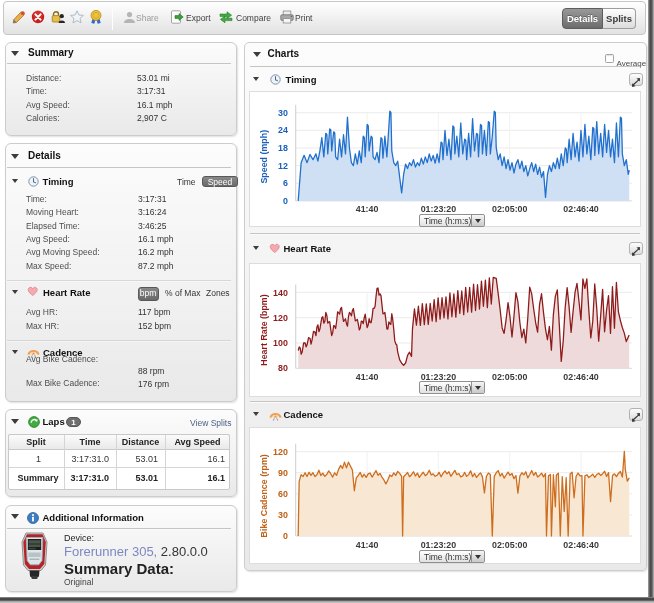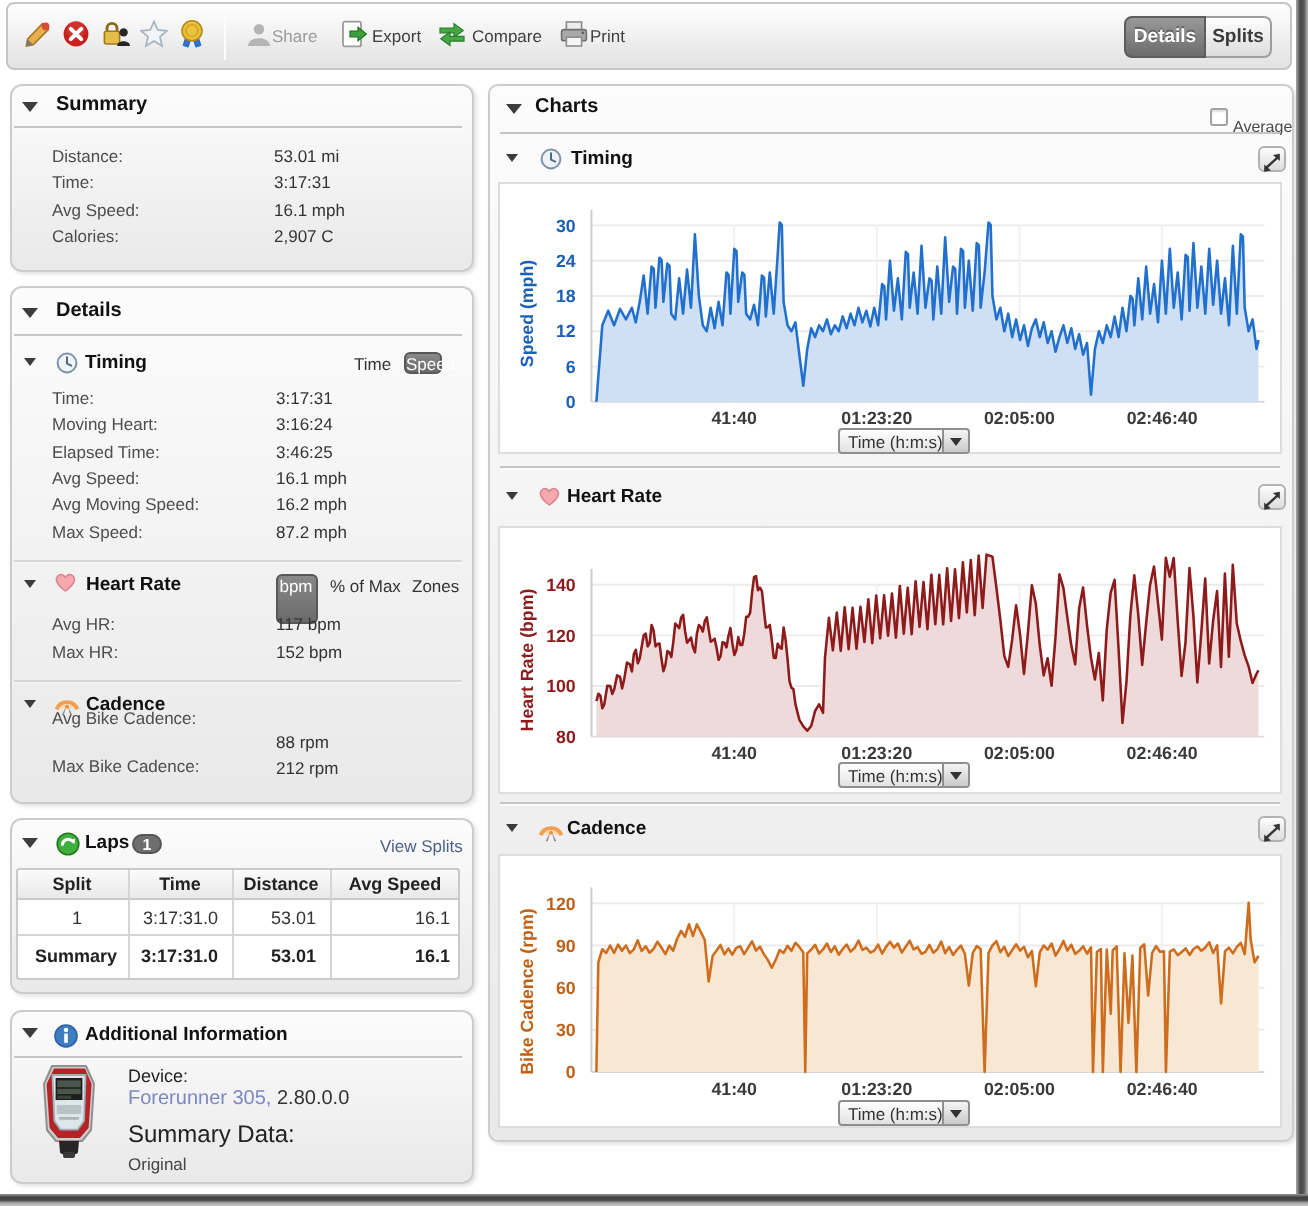--- a/index.html
+++ b/index.html
@@ -102,60 +102,60 @@
 <div class="tri" style="left:11px;top:154px"></div>
 <div class="h1" style="left:28px;top:150px">Details</div>
 <div class="sep" style="left:7px;top:167px;width:224px"></div>
 <div class="tri2" style="left:11.5px;top:179px"></div>
 <svg class="abs" style="left:28px;top:175.5px" width="11" height="11" viewBox="0 0 11 11">
     <circle cx="5.5" cy="5.5" r="4.7" fill="#eef3f8" stroke="#7d93ad" stroke-width="1"></circle>
     <path d="M5.5 5.8 L5.5 2.6 M5.5 5.8 L7.6 6.8" stroke="#51697f" stroke-width="1" stroke-linecap="round"></path>
   </svg>
 <div class="h2" style="left:42.5px;top:175.5px">Timing</div>
 <div class="opt" style="left:177px;top:177px">Time</div>
-<div class="pill" style="left:202px;top:176px;width:19px;height:10.5px;line-height:10px">Speed</div>
+<div class="pill" style="left:202px;top:176px;width:36px;height:10.5px;line-height:10px">Speed</div>
 <div class="lab" style="left:26px;top:194px">Time:</div>
 <div class="val" style="left:138px;top:194px">3:17:31</div>
 <div class="lab" style="left:26px;top:207.3px">Moving Heart:</div>
 <div class="val" style="left:138px;top:207.3px">3:16:24</div>
 <div class="lab" style="left:26px;top:220.6px">Elapsed Time:</div>
 <div class="val" style="left:138px;top:220.6px">3:46:25</div>
 <div class="lab" style="left:26px;top:233.9px">Avg Speed:</div>
 <div class="val" style="left:138px;top:233.9px">16.1 mph</div>
 <div class="lab" style="left:26px;top:247.2px">Avg Moving Speed:</div>
 <div class="val" style="left:138px;top:247.2px">16.2 mph</div>
 <div class="lab" style="left:26px;top:260.5px">Max Speed:</div>
 <div class="val" style="left:138px;top:260.5px">87.2 mph</div>
 <div class="sep" style="left:7px;top:280px;width:224px;opacity:.6"></div>
 <div class="tri2" style="left:11.5px;top:289.5px"></div>
 <svg class="abs" style="left:27px;top:286px" width="13" height="12" viewBox="0 0 13 12">
     <path d="M6 10 C1.2 6.5 0.4 3.6 2 2.1 C3.5 0.7 5.2 1.5 6 2.8 C6.8 1.5 8.5 0.7 10 2.1 C11.6 3.6 10.8 6.5 6 10Z" fill="#f5a9af" stroke="#dc848c" stroke-width="0.8" transform="scale(0.95)"></path>
   </svg>
 <div class="h2" style="left:43px;top:286.5px">Heart Rate</div>
-<div class="pill" style="left:137.5px;top:287px;width:21px;height:25px;line-height:10px">bpm</div>
+<div class="pill" style="left:137.5px;top:287px;width:21px;height:14px;line-height:10px">bpm</div>
 <div class="opt" style="left:165px;top:288px">% of Max</div>
 <div class="opt" style="left:206px;top:288px">Zones</div>
 <div class="lab" style="left:26px;top:307px">Avg HR:</div>
 <div class="val" style="left:138px;top:307px">117 bpm</div>
 <div class="lab" style="left:26px;top:320.5px">Max HR:</div>
 <div class="val" style="left:138px;top:320.5px">152 bpm</div>
 <div class="sep" style="left:7px;top:340px;width:224px;opacity:.6"></div>
 <div class="tri2" style="left:11.5px;top:350px"></div>
 <svg class="abs" style="left:27px;top:346px" width="13" height="12" viewBox="0 0 13 12">
     <path d="M1.3 8.6 A5.6 5.6 0 0 1 11.7 8.6" fill="none" stroke="#f0a050" stroke-width="2"></path>
     <path d="M3.6 8.6 A3.2 3.2 0 0 1 9.4 8.6" fill="none" stroke="#fbd9b5" stroke-width="1.4"></path>
     <path d="M6 7.2 L3.8 11.6 L4.9 11.6 Z" fill="#8a8a8a"></path>
     <path d="M7 7.2 L9.2 11.6 L8.1 11.6 Z" fill="#8a8a8a"></path>
     <circle cx="6.5" cy="7.4" r="1" fill="#e9953a"></circle>
   </svg>
 <div class="h2" style="left:43px;top:347px">Cadence</div>
 <div class="lab" style="left:26px;top:354px">Avg Bike Cadence:</div>
 <div class="val" style="left:138px;top:366px">88 rpm</div>
 <div class="lab" style="left:26px;top:378px">Max Bike Cadence:</div>
-<div class="val" style="left:138px;top:378.5px">212 rpm</div>
+<div class="val" style="left:138px;top:378.5px">176 rpm</div>
 
 <div class="panel" style="left:5px;top:409px;width:232px;height:88px"></div>
 <div class="tri" style="left:11px;top:419px"></div>
 <svg class="abs" style="left:28px;top:416px" width="12" height="12" viewBox="0 0 12 12">
     <circle cx="6" cy="6" r="5.4" fill="#3fae3f" stroke="#227a22" stroke-width="0.8"></circle>
     <path d="M3.2 6.8 A3 3 0 0 1 8.4 4.6" fill="none" stroke="#fff" stroke-width="1.5"></path>
     <path d="M9.6 3.2 L9.2 6 L6.8 4.4 Z" fill="#fff"></path>
   </svg>
 <div class="h2" style="left:42.5px;top:416px">Laps</div>
 <div class="abs" style="left:66px;top:416.5px;width:15px;height:10.5px;background:#6e6e6e;border:1px solid #555;border-radius:5.5px;color:#fff;font-size:8px;font-weight:bold;text-align:center;line-height:10px">1</div>
@@ -197,22 +197,22 @@
 <rect x="8.8" y="7" width="13.4" height="11" fill="#1e1e1e"></rect>
 <rect x="9.6" y="8.2" width="11.8" height="3.4" fill="#4a564a"></rect>
 <rect x="9.6" y="12.4" width="11.8" height="2.6" fill="#4a564a"></rect>
 <rect x="9.6" y="15.8" width="7" height="1.6" fill="#3a443a"></rect>
 <rect x="9.4" y="20.5" width="12.2" height="4.5" fill="#b7c3c7"></rect>
 <rect x="10.4" y="26.5" width="10.2" height="1.4" rx="0.7" fill="#aab6ba"></rect>
 <path d="M10.5 38.5 L20.5 38.5 L20 44 C20 46 11 46 11 44 Z" fill="#262626"></path>
 <rect x="12.5" y="44" width="6" height="3" rx="1" fill="#3a3a3a"></rect>
 </svg>
 <div class="abs" style="left:64px;top:532.5px;font-size:9px;font-weight:normal;color:#222">Device:</div>
-<div class="abs" style="left:64px;top:544px;font-size:10px"><span style="color:#7d88c2">Forerunner 305,</span><span style="color:#333"> 2.80.0.0</span></div>
-<div class="abs" style="left:64px;top:559.5px;font-size:12px;font-weight:normal;color:#222">Summary Data:</div>
+<div class="abs" style="left:64px;top:544px;font-size:13px"><span style="color:#7d88c2">Forerunner 305,</span><span style="color:#333"> 2.80.0.0</span></div>
+<div class="abs" style="left:64px;top:559.5px;font-size:15px;font-weight:bold;color:#222">Summary Data:</div>
 <div class="abs" style="left:64px;top:576.5px;font-size:8.5px;color:#444">Original</div>
 
 <div class="panel" style="left:243.5px;top:41.5px;width:403px;height:529px;border-radius:5px"></div>
 <div class="tri" style="left:252.5px;top:51.5px"></div>
 <div class="h1" style="left:267.5px;top:47.5px">Charts</div>
 <div class="abs" style="left:604.5px;top:53.5px;width:9px;height:9px;background:#fff;border:1px solid #a3a3a3;border-radius:1.5px;box-shadow:inset 0 1px 1px rgba(0,0,0,.12)"></div>
 <div class="abs" style="left:616.5px;top:59px;font-size:8px;color:#4a4a4a">Average</div>
 <div class="sep" style="left:250px;top:66px;width:390px"></div>
 
 <div class="tri2" style="left:253px;top:77px"></div>

